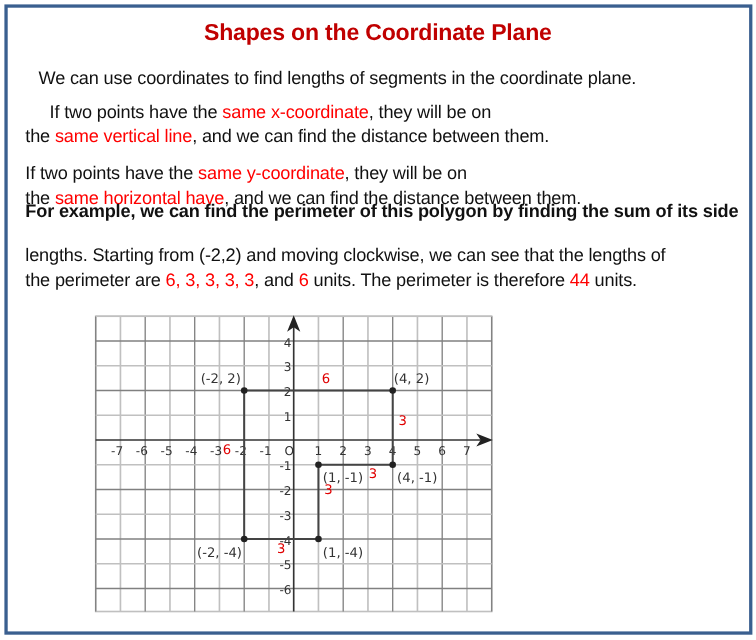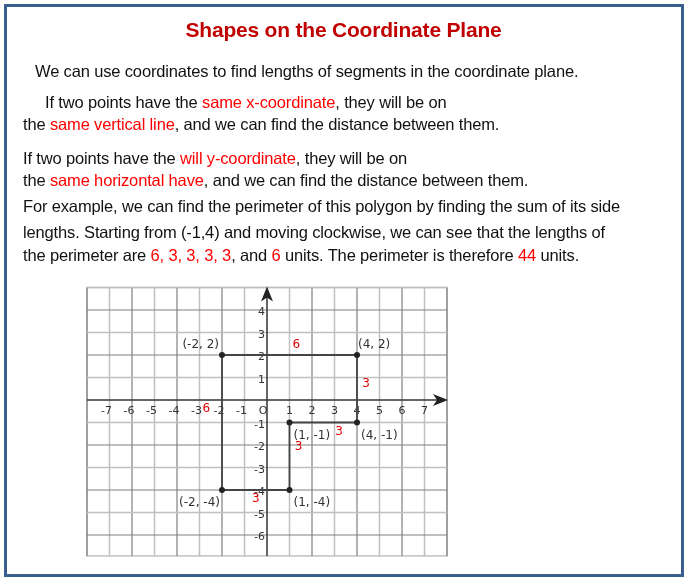--- a/index.html
+++ b/index.html
@@ -22,25 +22,25 @@
 
 <div class="frame"></div>
 
 <div class="title">Shapes on the Coordinate Plane</div>
 
 <div class="para" style="top:59px;margin-left:12px;">We can use coordinates to find lengths of segments in the coordinate plane.</div>
 
 <div class="para" style="top:90px;margin-left:22px;"><span>If two points have the </span><span class="hl">same x-coordinate</span><span>, they will be on</span></div>
 <div class="para" style="top:112px;text-align:center;"><span>the </span><span class="hl">same vertical line</span><span>, and we can find the distance between them.</span></div>
 
-<div class="para" style="top:146px;"><span>If two points have the </span><span class="hl">will y-coordinate</span><span>, they will be on</span></div>
+<div class="para" style="top:146px;"><span>If two points have the </span><span class="hl">same y-coordinate</span><span>, they will be on</span></div>
 <div class="para" style="top:168px;"><span>the </span><span class="hl">same horizontal have</span><span>, and we can find the distance between them.</span></div>
 
-<div class="para" style="top:194px;">For example, we can find the perimeter of this polygon by finding the sum of its side</div>
-<div class="para" style="top:220px;">lengths. Starting from  (-1,4) and moving clockwise, we can see that the lengths of</div>
+<div class="para" style="top:180px;font-weight:bold;">For example, we can find the perimeter of this polygon by finding the sum of its side</div>
+<div class="para" style="top:220px;">lengths. Starting from  (-2,2) and moving clockwise, we can see that the lengths of</div>
 <div class="para" style="top:243px;"><span>the perimeter are </span><span class="hl">6, 3, 3, 3, 3</span><span>, and </span><span class="hl">6</span><span> units. The perimeter is therefore </span><span class="hl">44</span><span> units.</span></div>
 
 <svg id="graph" class="graph" width="687" height="582">
   <g id="grid">
       <rect x="87" y="287.5" width="360" height="268.42499999999995" fill="#fff" stroke="#c0c0c0" stroke-width="1.5"></rect>
       <line x1="87" y1="287.5" x2="87" y2="555.925" stroke="#808080" stroke-width="1.2"></line>
       <line x1="109.5" y1="287.5" x2="109.5" y2="555.925" stroke="#c0c0c0" stroke-width="1.5"></line>
       <line x1="132" y1="287.5" x2="132" y2="555.925" stroke="#808080" stroke-width="1.2"></line>
       <line x1="154.5" y1="287.5" x2="154.5" y2="555.925" stroke="#c0c0c0" stroke-width="1.5"></line>
       <line x1="177" y1="287.5" x2="177" y2="555.925" stroke="#808080" stroke-width="1.2"></line>

